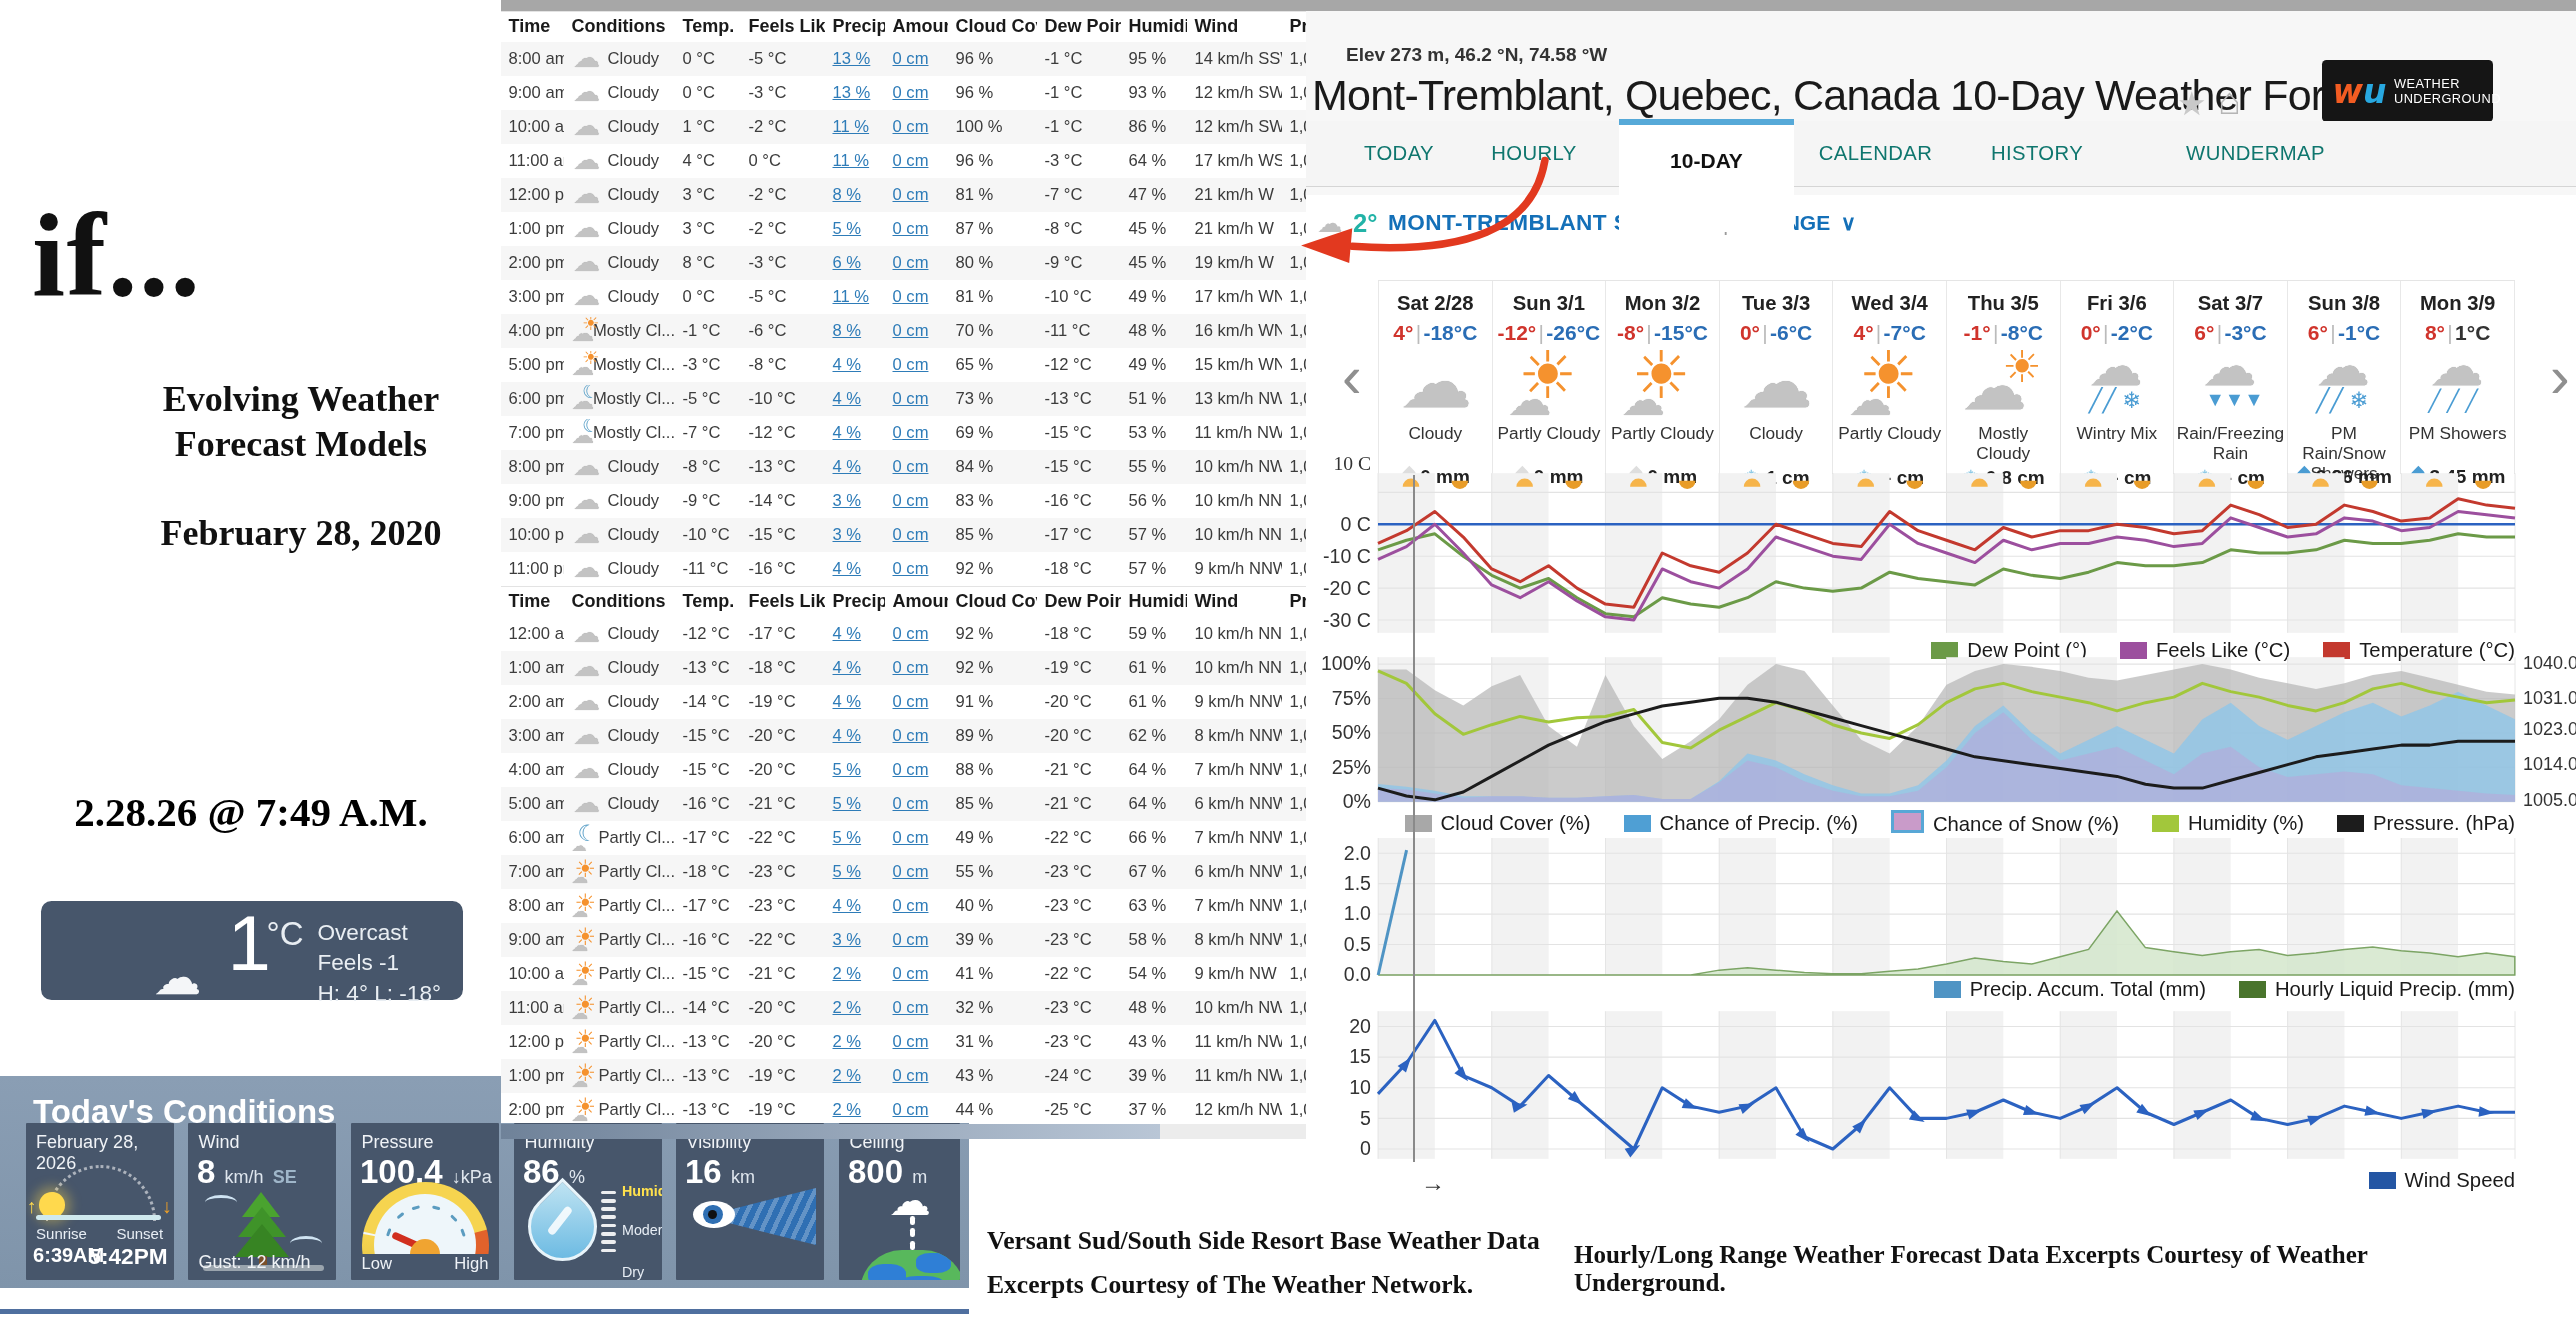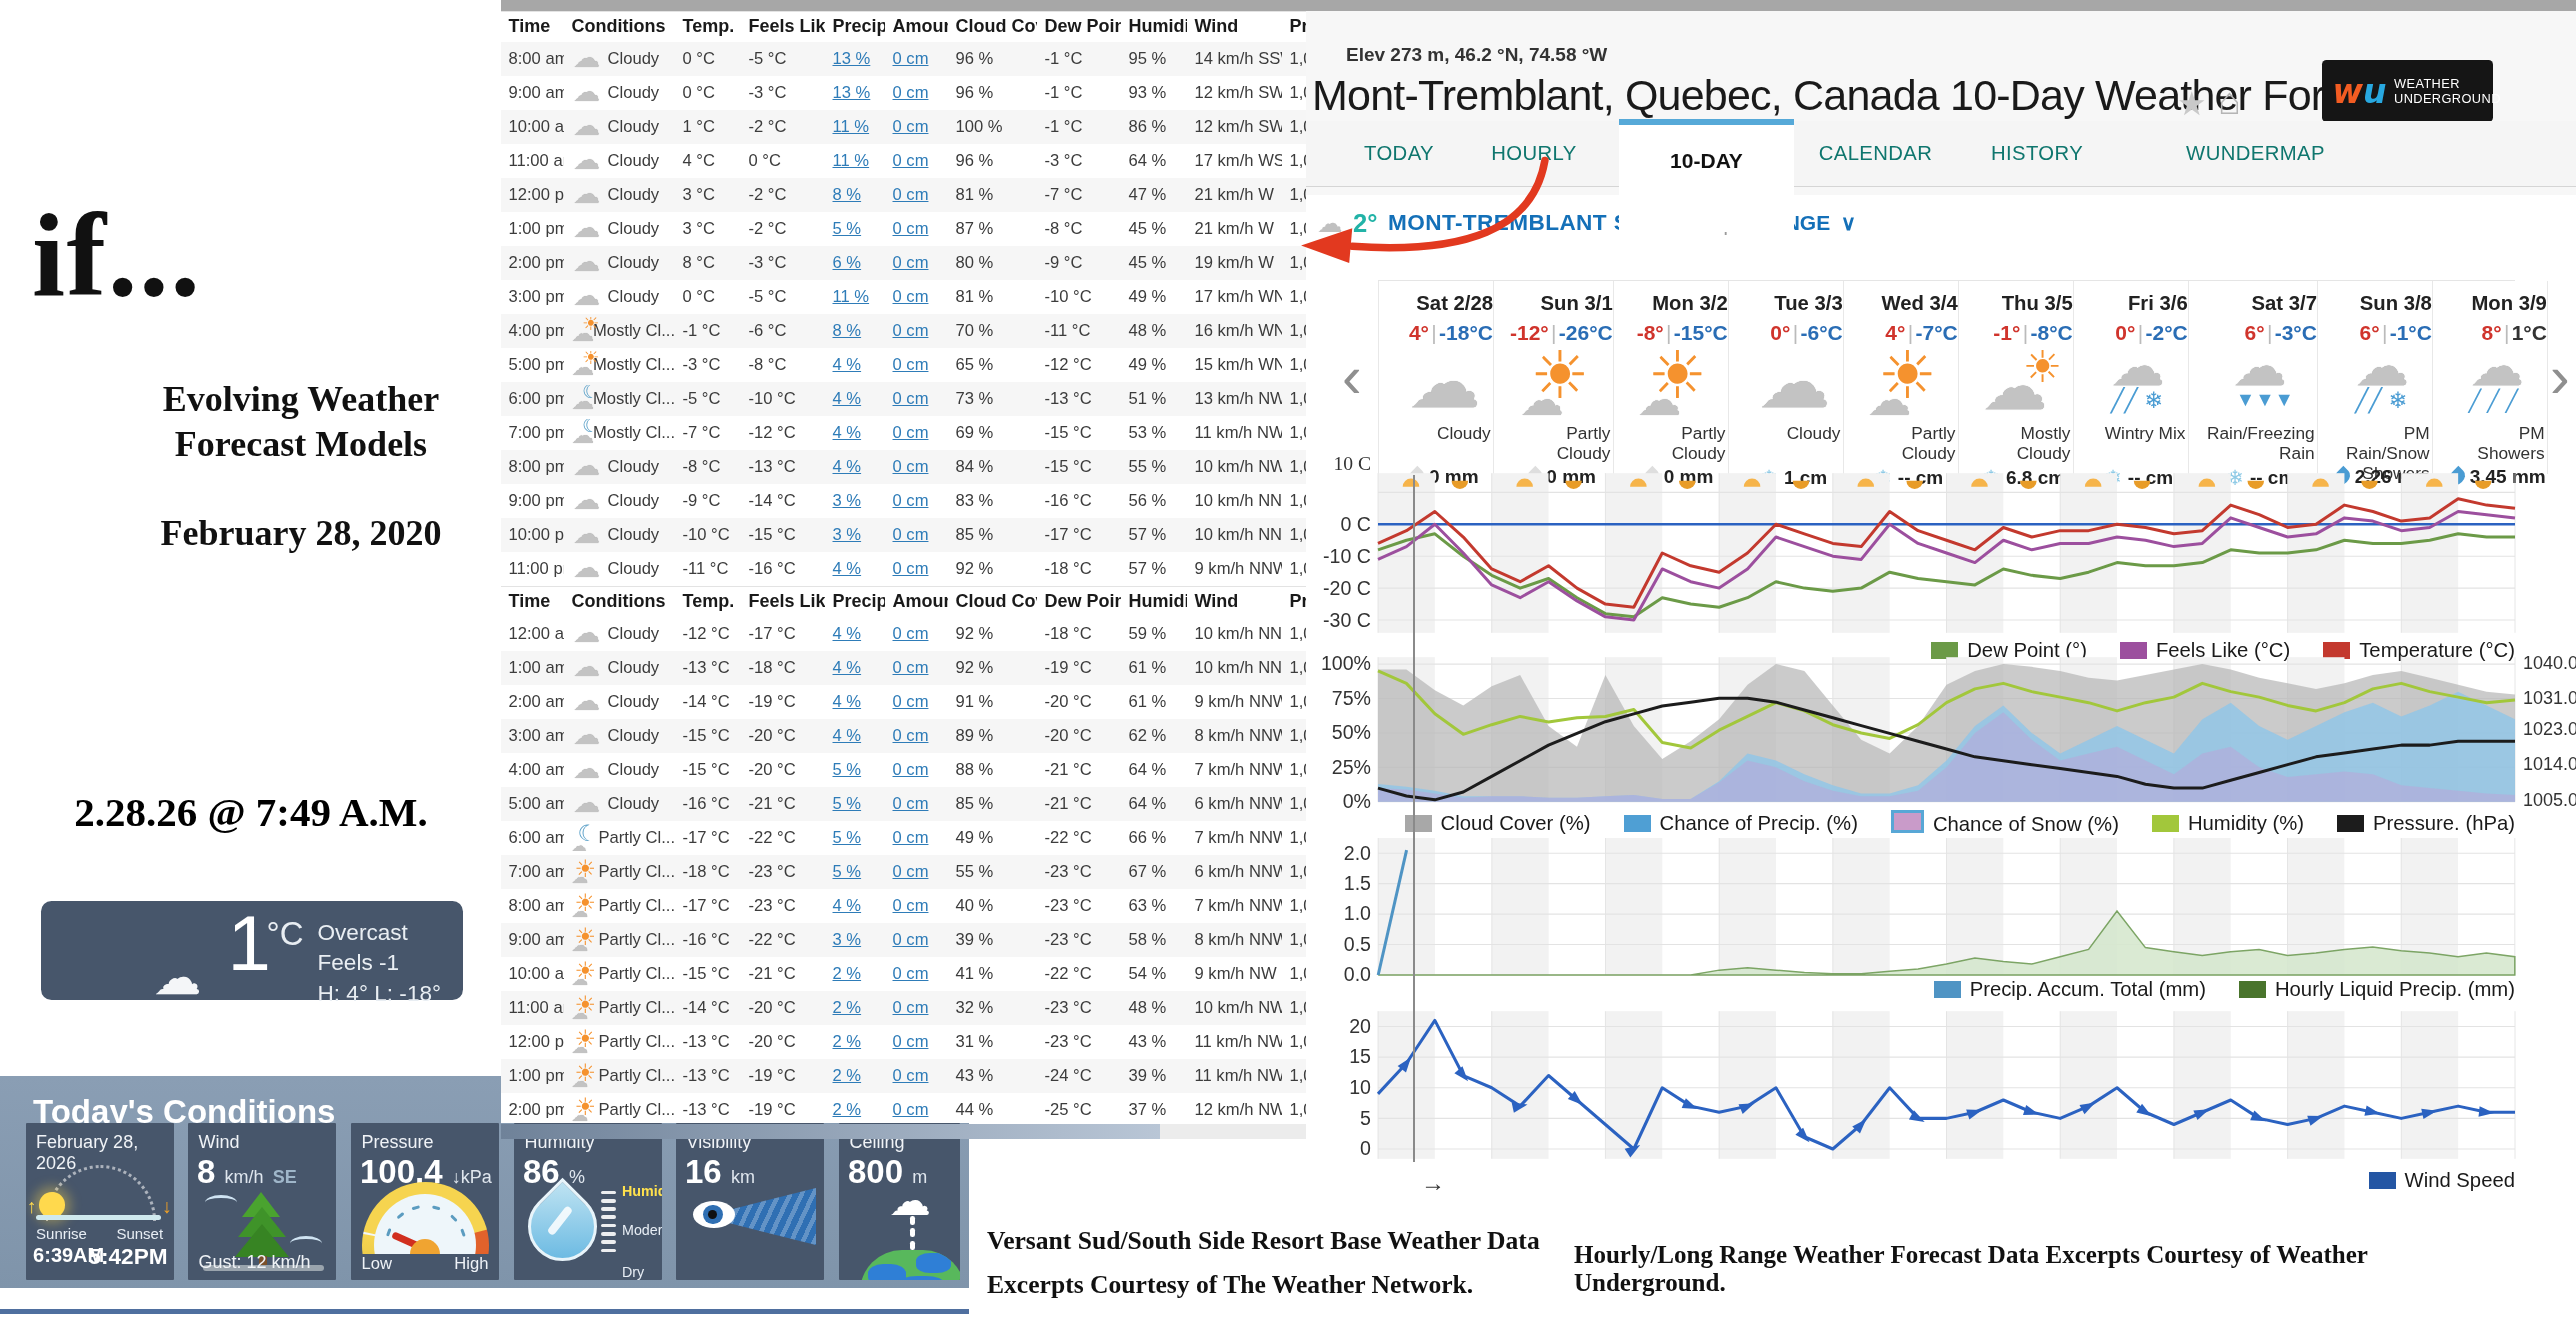--- a/index.html
+++ b/index.html
@@ -126,21 +126,21 @@
   #tabs{left:1306px;top:121px;width:1270px;height:65px;background:#f5f5f5;border-bottom:1.5px solid #d5d5d5;}
   .tab{position:absolute;top:0;height:65px;display:flex;align-items:center;justify-content:center;
        font-size:20.3px;color:#0f766e;letter-spacing:0.4px;cursor:pointer;}
   #tab-active{position:absolute;left:1619px;top:119px;width:175px;height:83px;background:#fff;
        border-top:6.8px solid #56a9d8;display:flex;align-items:flex-start;justify-content:center;
        padding-top:24px;font-size:21px;font-weight:bold;color:#111;z-index:3;}
   
   #arrow-svg{left:1280px;top:147px;width:301px;height:143px;z-index:5;}
   
   #day-strip{left:1378px;top:280px;width:1137px;height:193px;background:#fff;border-top:0.8px solid #e5e5e5;display:flex;}
-  .dcol{position:relative;width:114px;border-right:0.8px solid #e8e8e8;text-align:right;cursor:pointer;padding-left:16px;}
+  .dcol{position:relative;width:114px;border-right:0.8px solid #e8e8e8;text-align:center;cursor:pointer;}
   .dcol:first-child{border-left:0.8px solid #e8e8e8;}
   .ddate{margin-top:10.5px;font-size:20.3px;font-weight:bold;color:#222;}
   .dtemps{margin-top:6px;font-size:21px;font-weight:bold;}
   .hi{color:#d0342c;} .losep{color:#bbb;font-weight:normal;padding:0 2.3px;} .lo{color:#2a6db5;} .lo.dark{color:#333;}
   .dicon{position:relative;height:78px;margin-top:1.5px;}
   .dcond{font-size:17.3px;color:#333;line-height:1.15;height:42px;padding:0 2.3px;}
   .dprecip{font-size:19px;font-weight:bold;color:#222;display:flex;align-items:center;justify-content:center;gap:6px;}
   .snowg{color:#8ecae6;font-size:21px;font-weight:normal;}
   .dropg{display:inline-block;width:13.6px;height:18px;border-radius:0 50% 50% 50%;transform:rotate(45deg);}
   .drop-gray{background:#dedede;} .drop-blue{background:#4a9cd3;}

